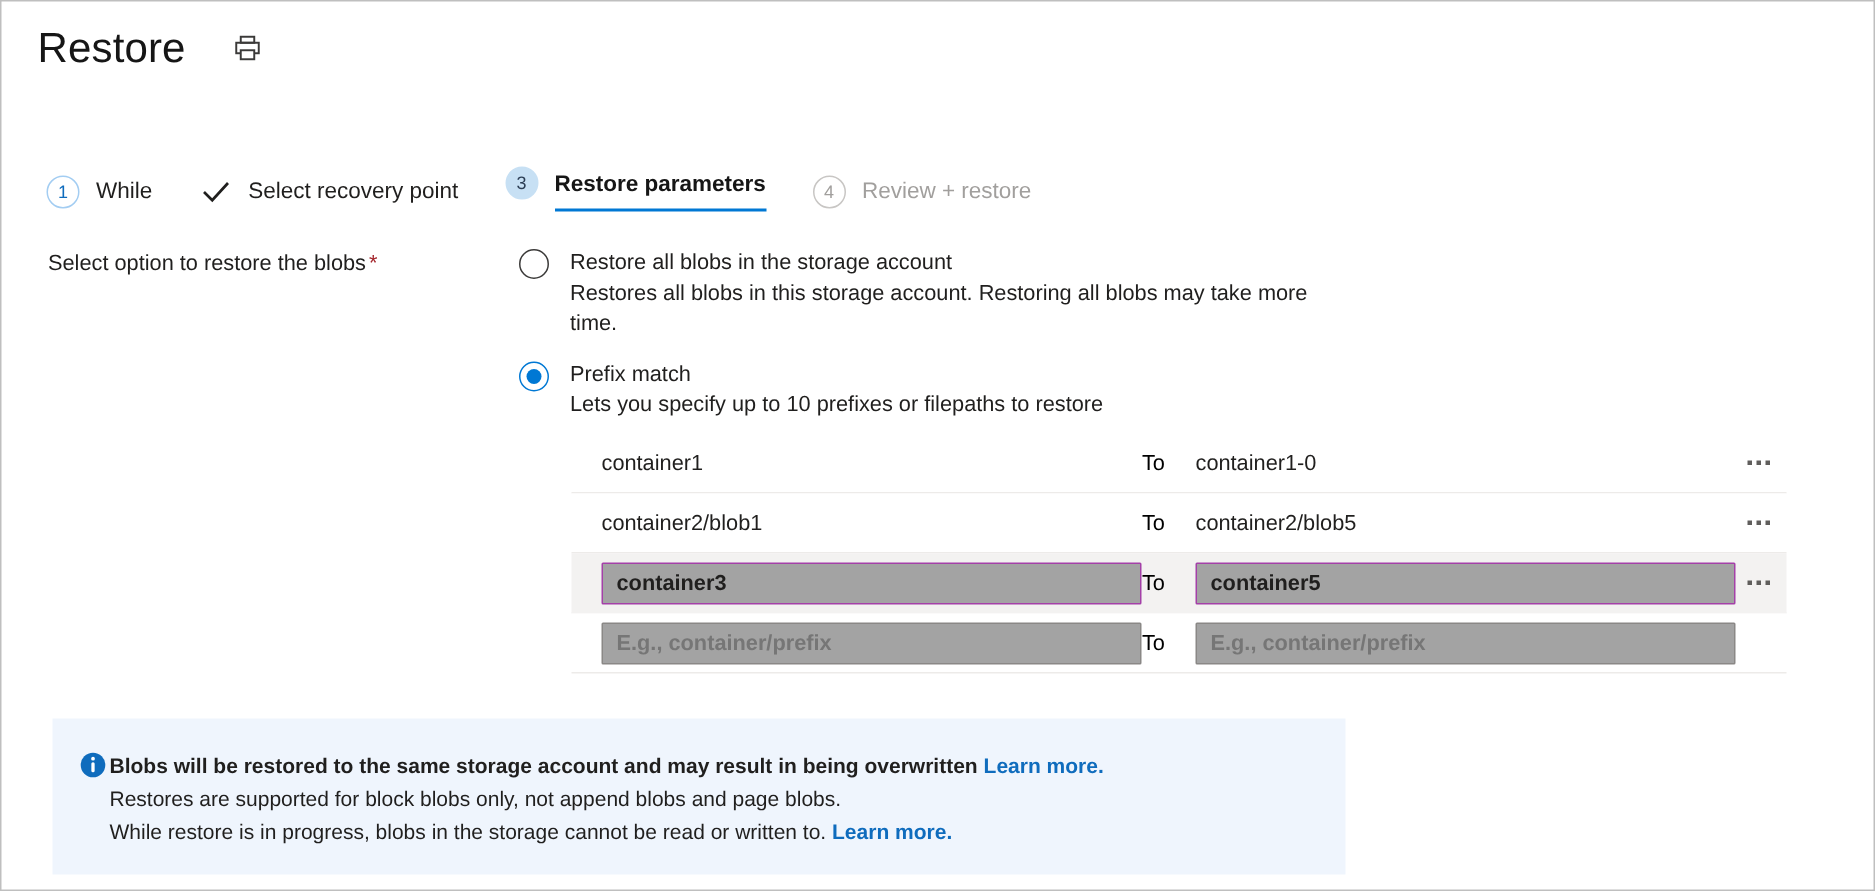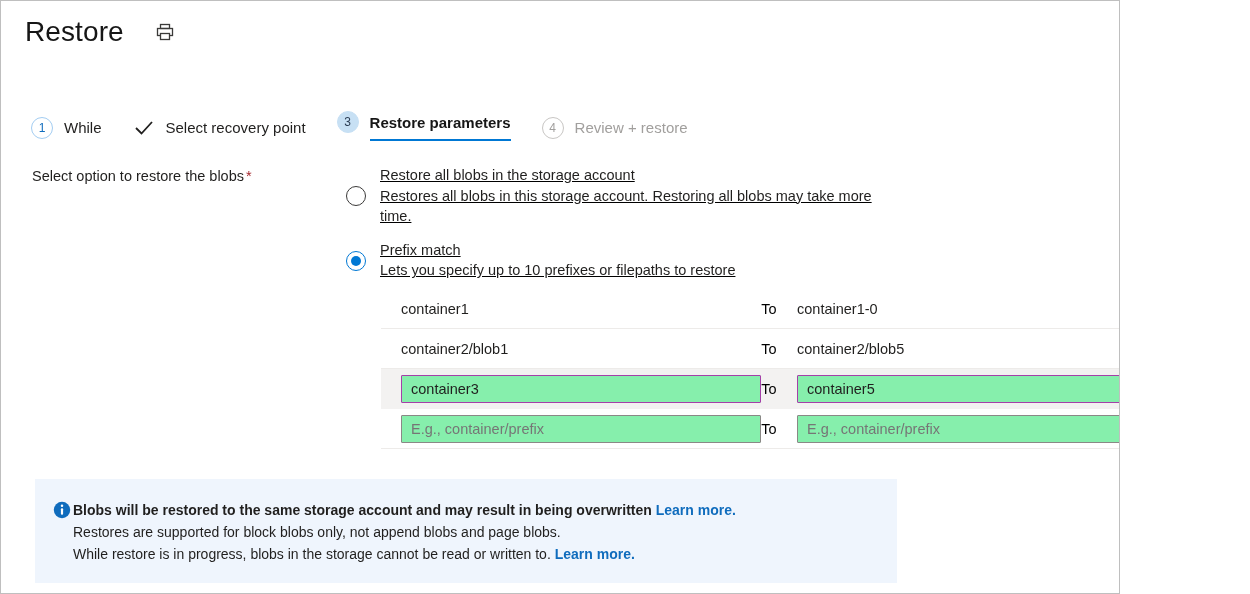--- a/index.html
+++ b/index.html
@@ -6,21 +6,21 @@
     margin: 0;
     padding: 0;
     background: #ffffff;
   }
   body {
     font-family: "Liberation Sans", sans-serif;
     -webkit-font-smoothing: antialiased;
   }
   #page {
     position: relative;
-    width: 1120px;
+    width: 1250px;
     height: 594px;
     background: #ffffff;
     border: 1px solid #bfbfbf;
     box-sizing: border-box;
     overflow: hidden;
   }
 
   
   .header {
     position: absolute;
@@ -142,21 +142,21 @@
     white-space: nowrap;
   }
   .req-star { color: #a4262c; margin-left: 2px; }
 
   .options {
     position: absolute;
     left: 345px;
     top: 164px;
     width: 560px;
   }
-  .opt-row { display: flex; align-items: center; text-decoration: underline; }
+  .opt-row { display: flex; align-items: flex-start; }
   .opt-row + .opt-row { margin-top: 13px; }
   .radio {
     width: 20px;
     height: 20px;
     border-radius: 50%;
     border: 1px solid #3b3a39;
     box-sizing: border-box;
     background: #ffffff;
     flex: 0 0 auto;
     margin-top: 1px;
@@ -224,24 +224,25 @@
     color: #201f1e;
   }
   .txt {
     width: 360px;
     height: 28px;
     box-sizing: border-box;
     font-family: "Liberation Sans", sans-serif;
     font-size: 14.5px;
     color: #201f1e;
     padding: 0 9px;
-    background: #86efac;
+    background: #a3a3a3;
     border: 1px solid #8a8886;
     border-radius: 1px;
     outline: none;
+    font-weight: bold;
   }
   .txt.focused {
     border: 1.6px solid #a440a8;
   }
   .txt::placeholder { color: #767676; }
   .cell-menu {
     flex: 1 1 auto;
     display: flex;
     align-items: center;
     justify-content: flex-end;

